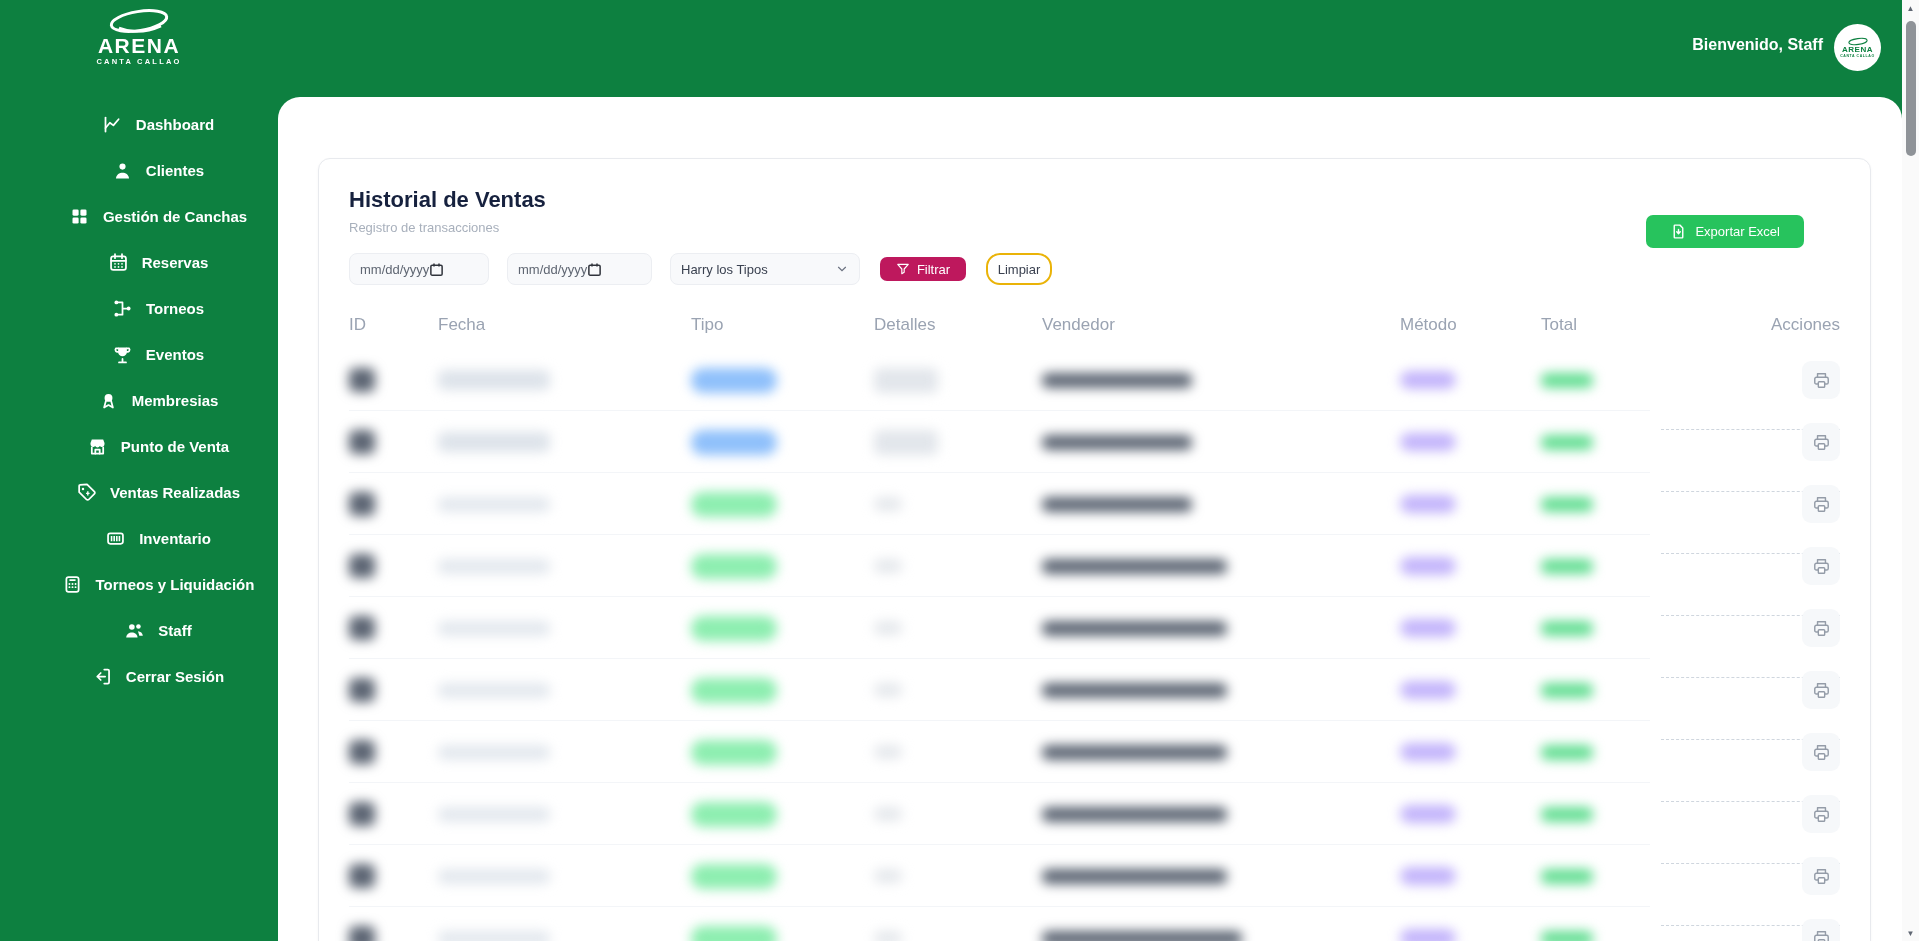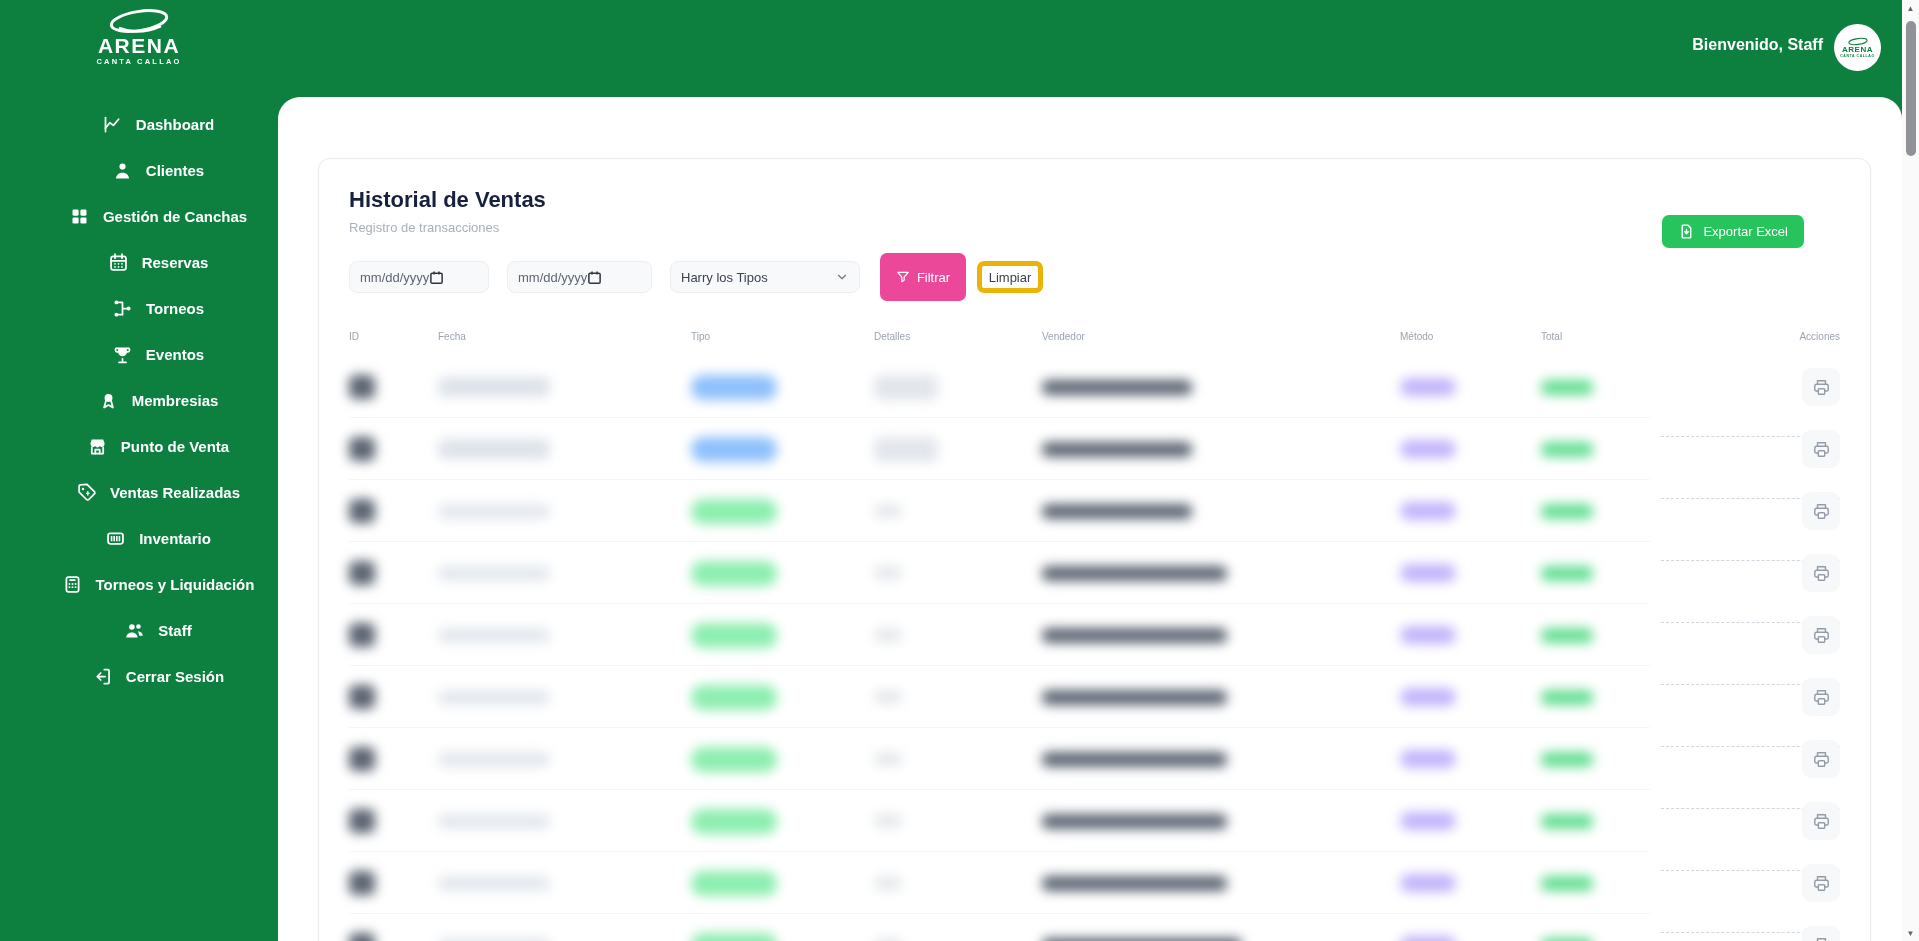--- a/index.html
+++ b/index.html
@@ -30,38 +30,38 @@
   
   .main { position:absolute; left:278px; top:97px; width:1624px; height:844px; background:#ffffff;
           border-radius:22px 22px 0 0; z-index:2; }
 
   .card { position:absolute; left:40px; top:61px; width:1553px; height:980px; background:#fff;
           border:1px solid #e8eaee; border-radius:12px; box-shadow:0 1px 3px rgba(15,23,42,.04); padding:28px 30px; }
 
   .card-head { position:relative; }
   .page-title { font-size:22px; font-weight:700; color:#16213e; }
   .page-subtitle { font-size:13px; color:#a8b0bc; margin-top:7px; }
-  .export-btn { position:absolute; right:36px; top:28px; height:33px; padding:0 16px; display:flex; align-items:center; gap:8px;
+  .export-btn { position:absolute; right:36px; top:28px; height:33px; padding:0 24px; display:flex; align-items:center; gap:8px;
                 background:#27c35d; border:none; border-radius:7px; color:#fff; font-size:13px; font-weight:500; cursor:pointer; }
 
   .filters { display:flex; align-items:center; margin-top:18px; }
   .finput { height:32px; background:#f8f9fb; border:1px solid #eceef2; border-radius:8px; display:flex; align-items:center;
             padding:0 10px; font-size:13px; color:#5f6672; cursor:pointer; }
   .date-field { width:140px; justify-content:flex-start; }
   .date-field.second { width:145px; margin-left:18px; }
   .select-field { width:190px; margin-left:18px; justify-content:space-between; color:#3a4150; }
-  .btn-filtrar { margin-left:20px; height:48px; width:86px; background:#ec4899; color:#fff; border:none; border-radius:7px;
+  .btn-filtrar { margin-left:20px; height:24px; width:86px; background:#be185d; color:#fff; border:none; border-radius:7px;
                  font-size:13px; display:flex; align-items:center; justify-content:center; gap:7px; cursor:pointer; }
-  .btn-limpiar { margin-left:11px; height:32px; width:66px; background:#fff; color:#3a4150; border:5px solid #eab308;
-                 border-radius:7px; font-size:13px; display:flex; align-items:center; justify-content:center; cursor:pointer; }
+  .btn-limpiar { margin-left:20px; height:32px; width:66px; background:#fff; color:#3a4150; border:2px solid #eab308;
+                 border-radius:14px; font-size:13px; display:flex; align-items:center; justify-content:center; cursor:pointer; }
 
   
   .thead, .trow { display:grid; grid-template-columns:89px 253px 183px 168px 358px 141px 120px 1fr; align-items:center; }
   .thead { margin-top:30px; }
-  .th { font-size:10px; color:#9aa3b2; font-weight:500; }
+  .th { font-size:17px; color:#9aa3b2; font-weight:500; }
   .th.right { text-align:right; }
   .tbody { margin-top:14px; }
   .trow { height:62px; position:relative; }
   .trow::before { content:""; position:absolute; left:0; right:190px; bottom:0; border-bottom:1px solid #f3f5f8; }
   .cell { position:relative; }
   .cell-actions { display:flex; justify-content:flex-end; }
   .cell-actions::after { content:""; position:absolute; left:0; right:0; bottom:-31px; border-bottom:1px dashed #cfd6de; }
 
   .blob { filter:blur(6px); border-radius:6px; }
   .b-id      { width:26px;  height:24px; background:#5b6472; }

